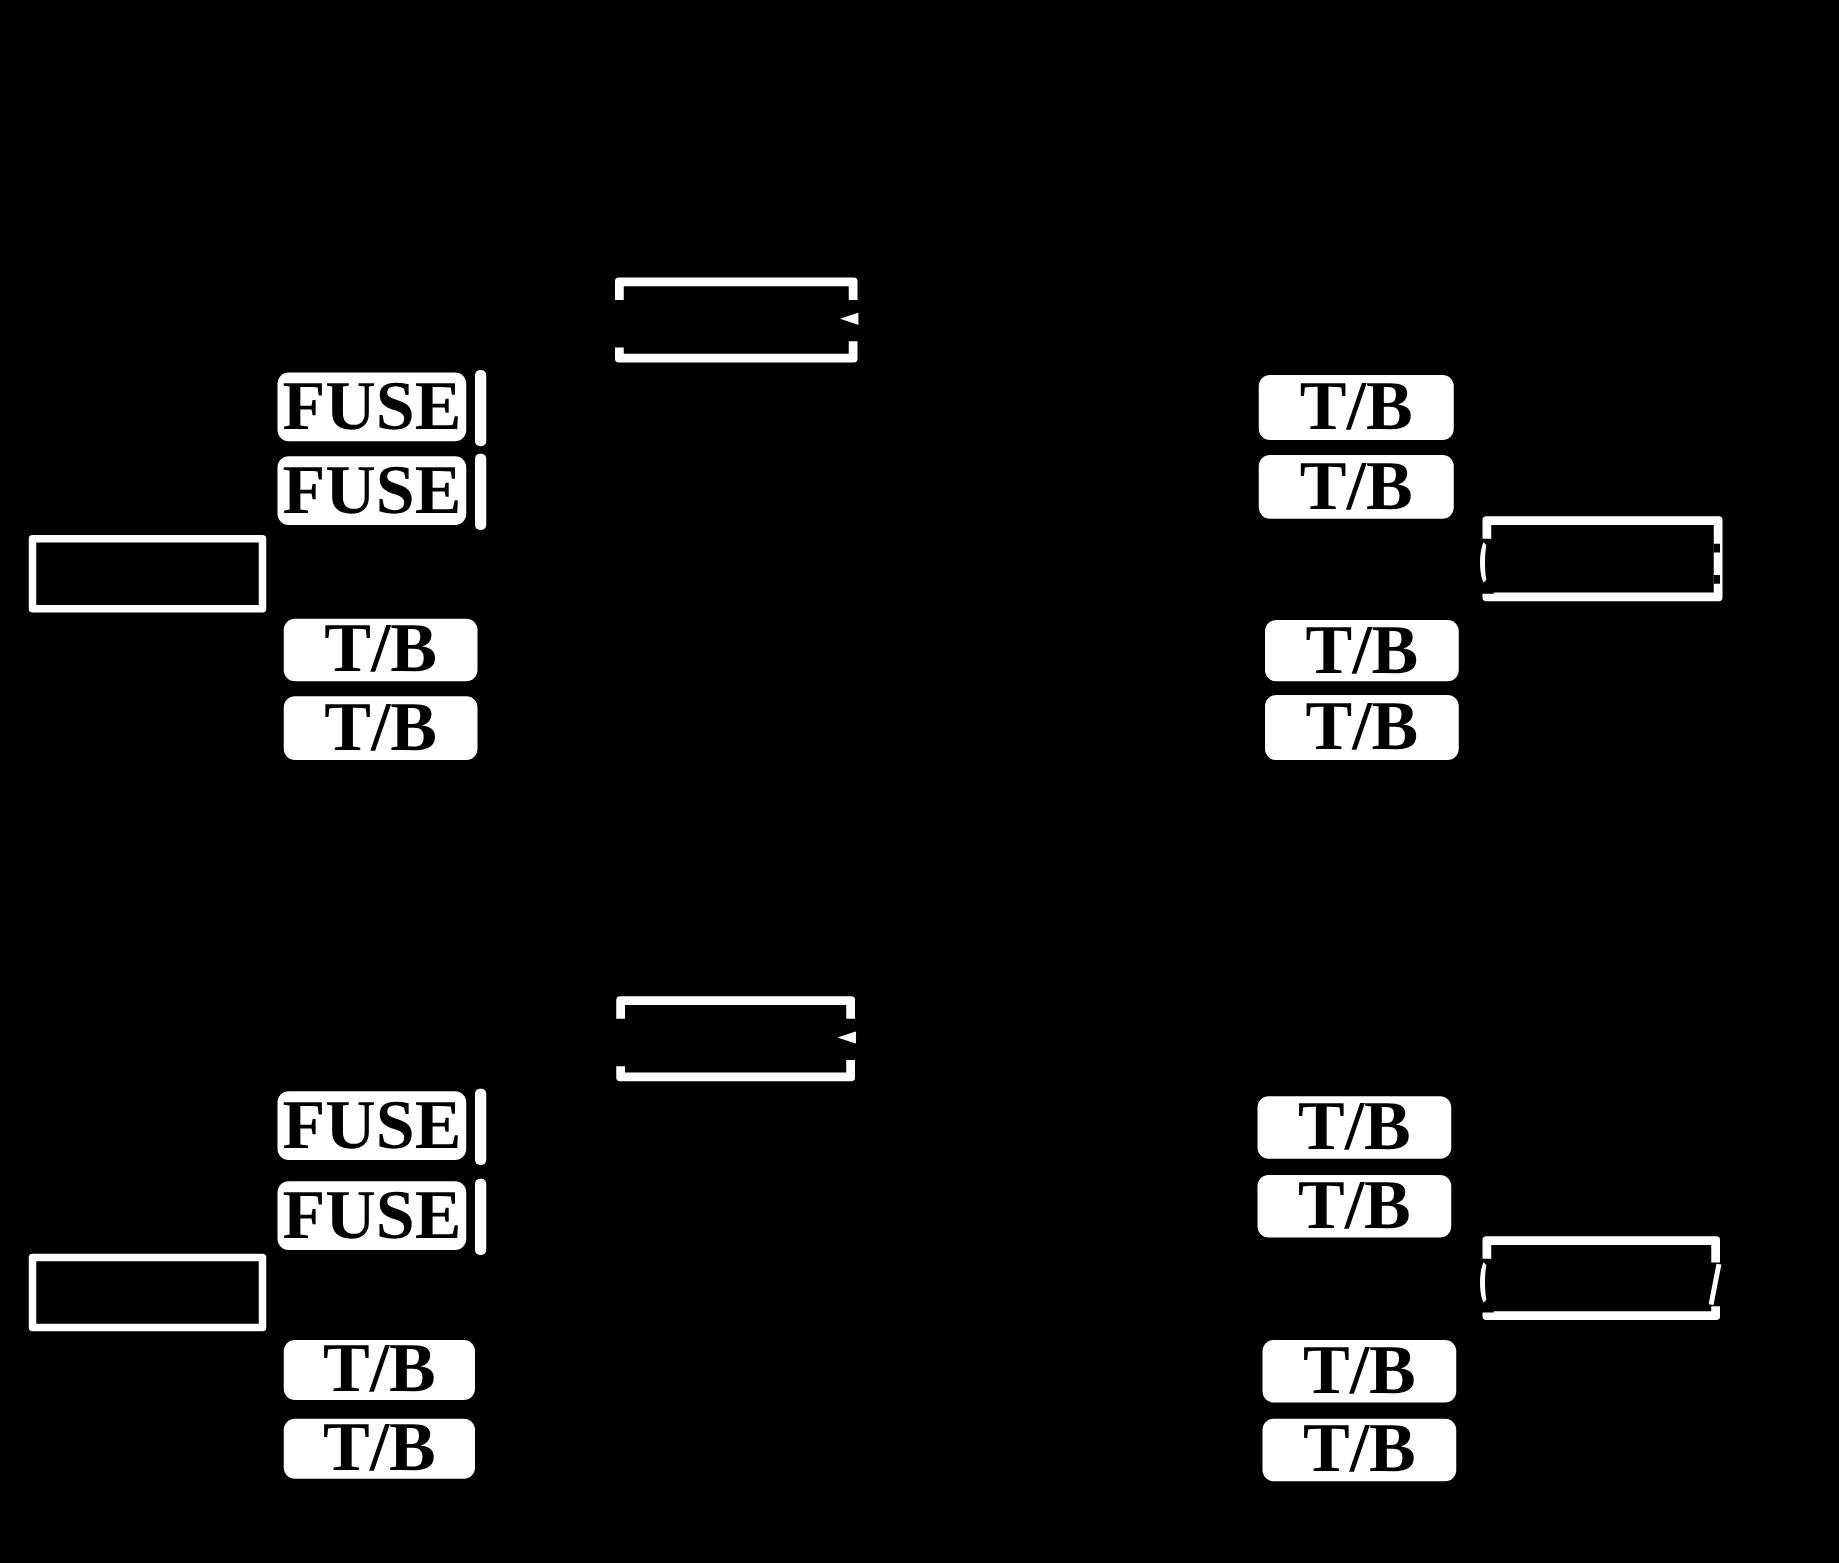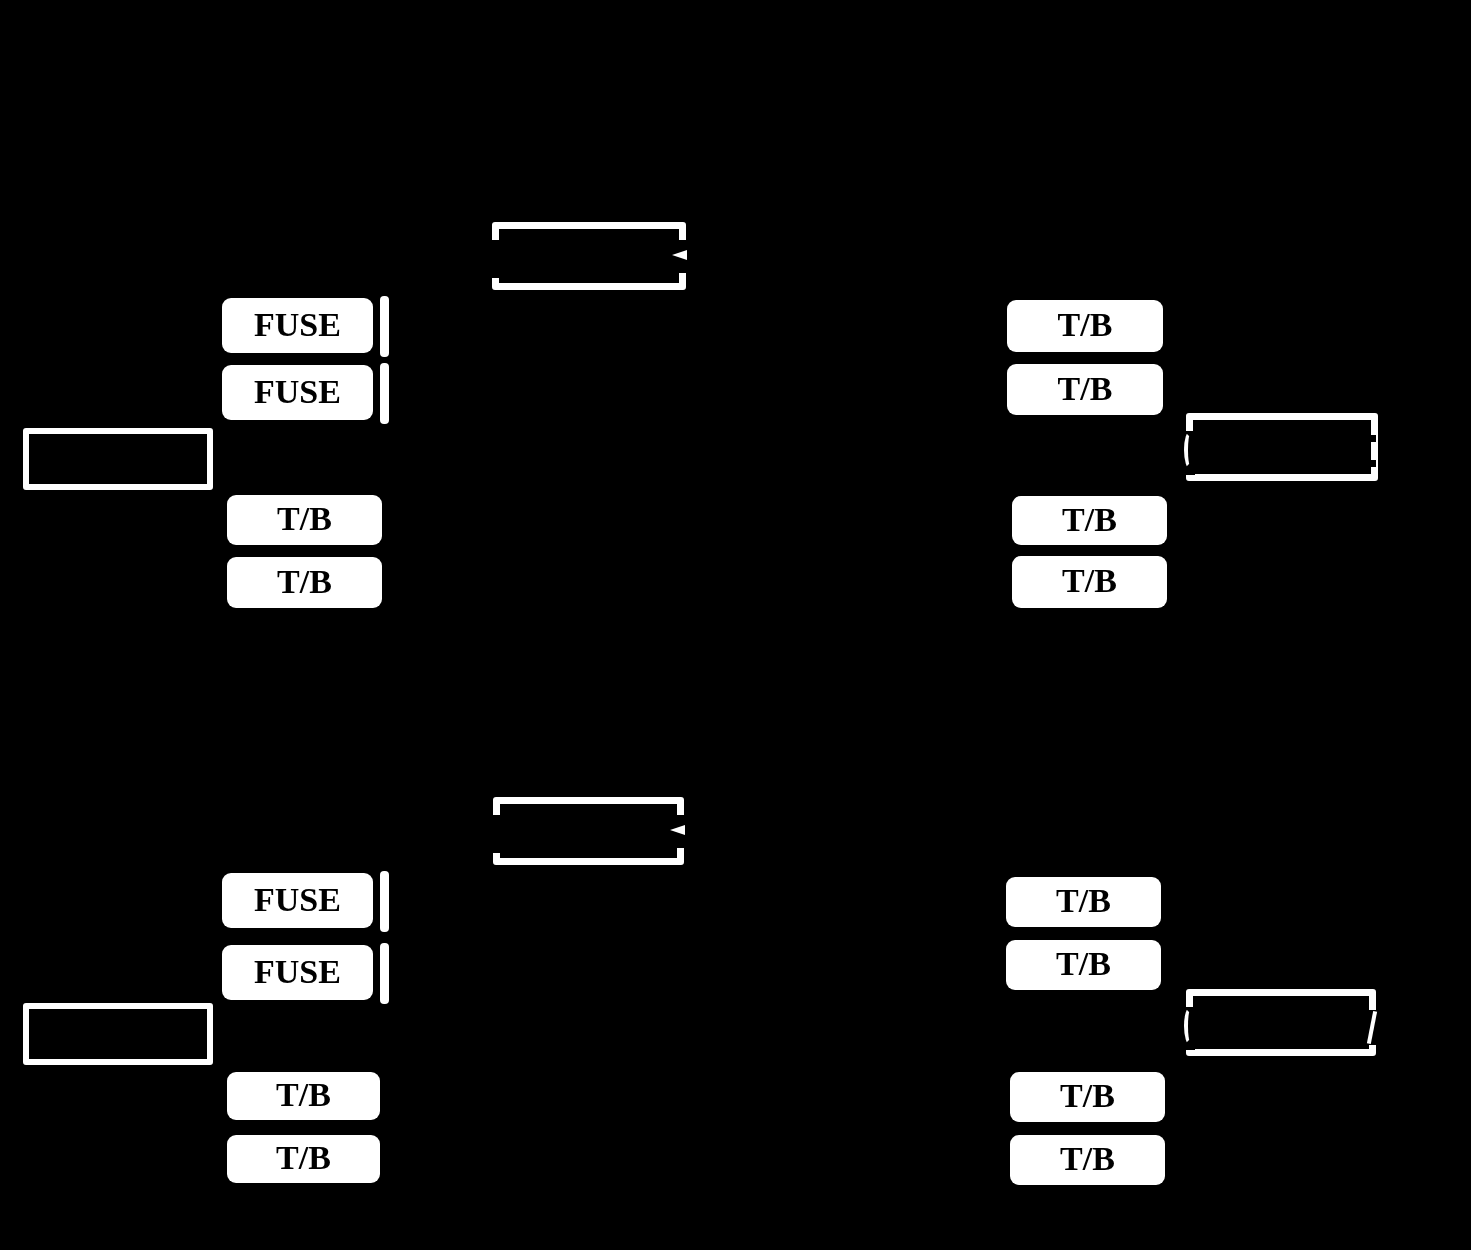--- a/index.html
+++ b/index.html
@@ -9,21 +9,21 @@
     background:var(--bg); overflow:hidden;
     font-family:"Liberation Serif","DejaVu Serif",serif;
   }
   
   .wbox {
     position:absolute; background:var(--fg); border-radius:9px;
     display:flex; align-items:center; justify-content:center;
     box-sizing:border-box;
   }
   .wbox .lbl {
-    color:var(--txt); font-weight:bold; font-size:34px; line-height:1;
+    color:var(--txt); font-weight:bold; font-size:56px; line-height:1;
     letter-spacing:0px; transform:translateY(-1px);
   }
   
   .fusebar { position:absolute; background:var(--fg); border-radius:4px; }
   
   .outline-box {
     position:absolute; box-sizing:border-box;
     border:7px solid var(--fg); border-radius:3px; background:var(--bg);
   }
   .outline-box.thin { border-width:6px; }

